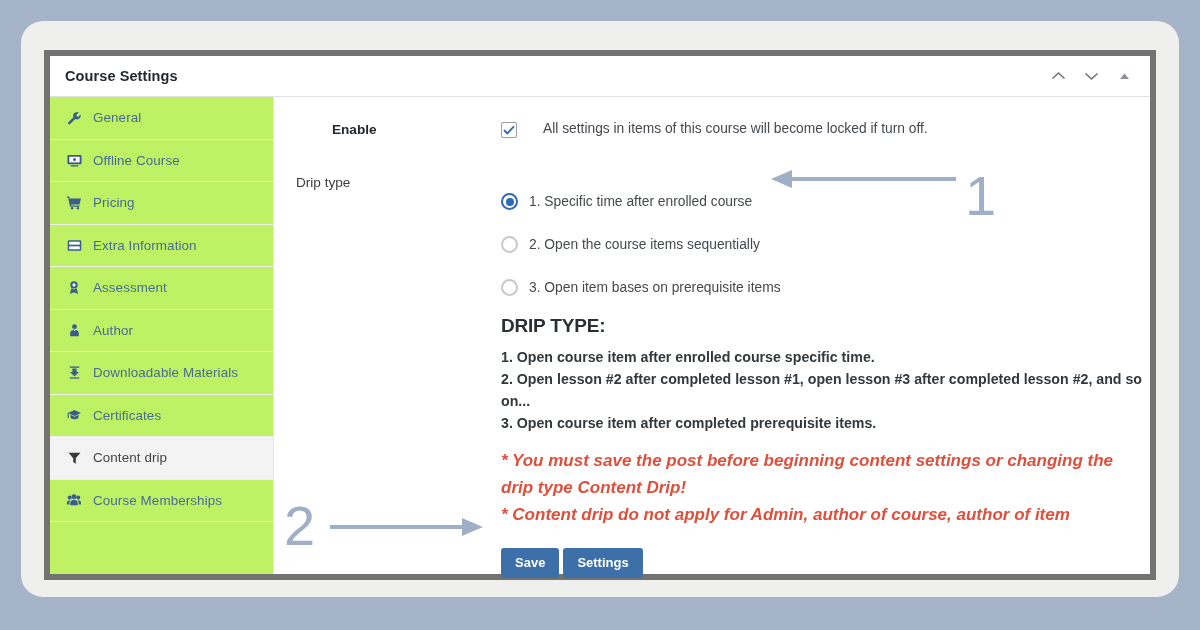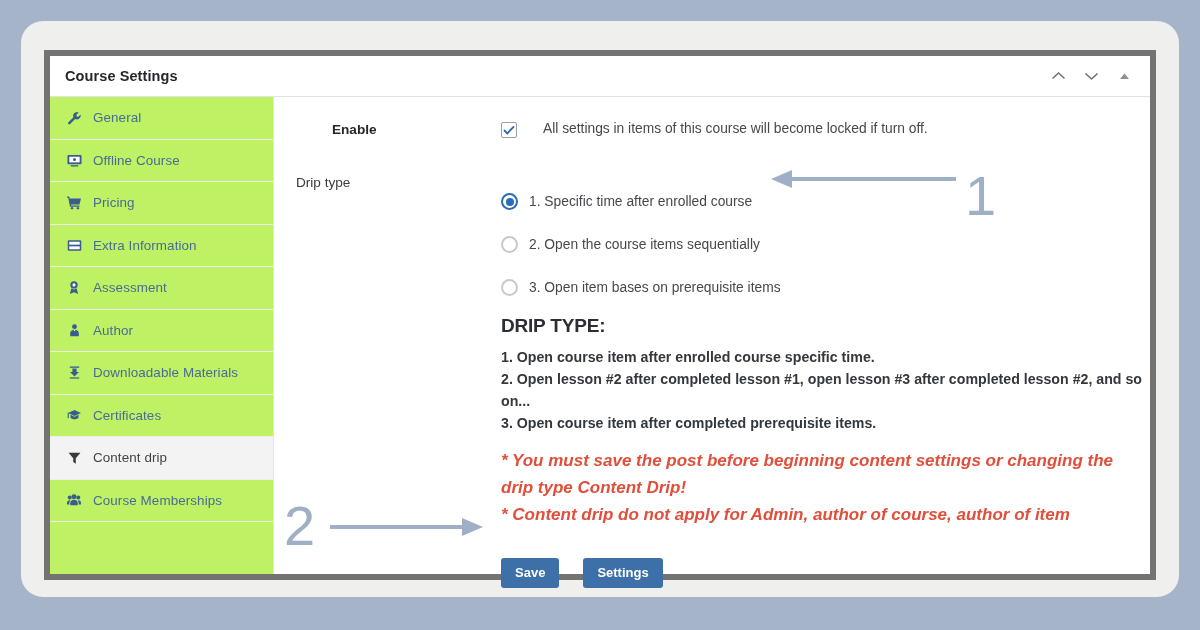--- a/index.html
+++ b/index.html
@@ -180,21 +180,21 @@
     font-size: 17px;
     font-style: italic;
     font-weight: bold;
     color: #e04f3b;
     line-height: 1.6;
     margin-top: 13px;
   }
   .drip-warn.second { margin-top: 0; }
 
   
-  .btn-row { display: flex; gap: 24px; margin-top: 29px; }
+  .btn-row { display: flex; gap: 4px; margin-top: 19px; }
   .btn {
     background: #3d6fa8;
     color: #ffffff;
     border: none;
     border-radius: 3px;
     font-family: "Liberation Sans", sans-serif;
     font-size: 13px;
     font-weight: bold;
     padding: 8px 14px 9px;
     cursor: pointer;

